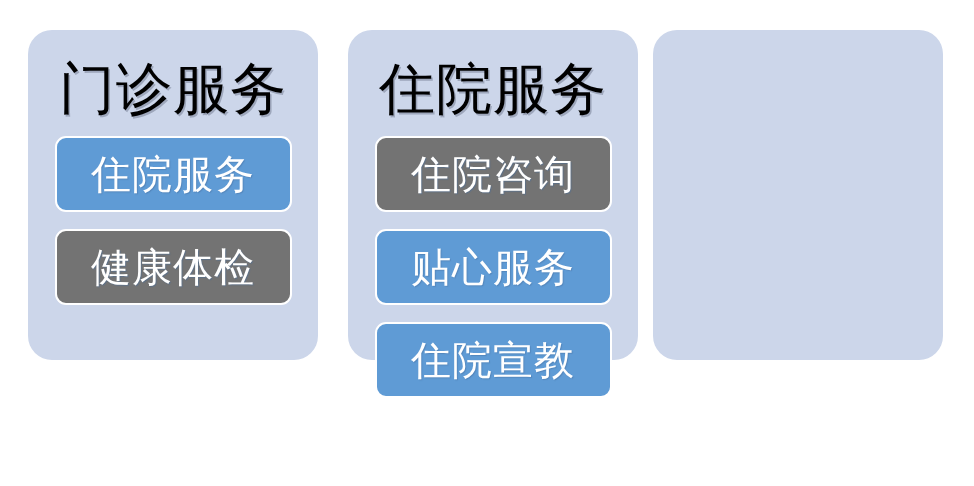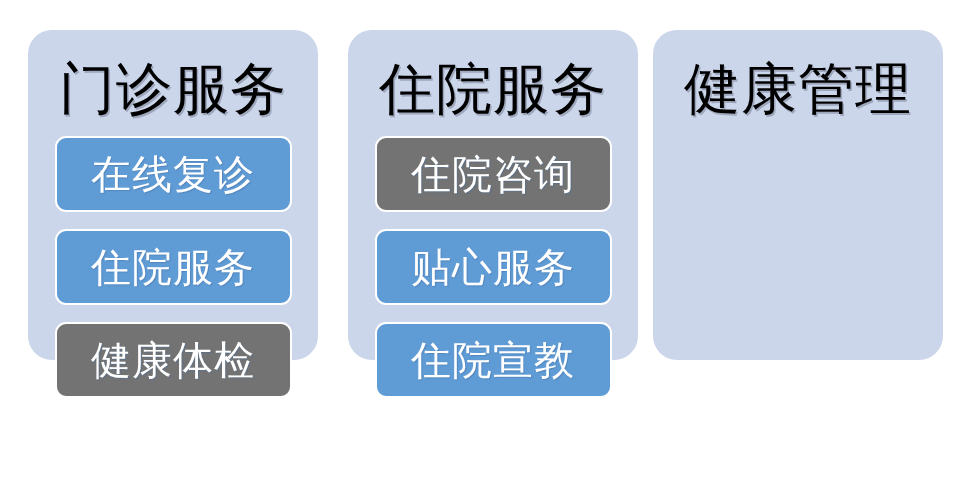--- a/index.html
+++ b/index.html
@@ -84,32 +84,30 @@
   .tone-c { background: #8cb3e0; }
 </style>
 </head>
 <body>
 
 <div id="board">
 
   <div class="panel panel-1">
     <div class="panel-title">门诊服务</div>
     <div class="btn-stack">
-      <div class="svc-btn tone-a">在线复诊</div>
       <div class="svc-btn tone-a">住院服务</div>
       <div class="svc-btn tone-b">健康体检</div>
     </div>
   </div>
 
   <div class="panel panel-2">
     <div class="panel-title">住院服务</div>
     <div class="btn-stack">
       <div class="svc-btn tone-b">住院咨询</div>
       <div class="svc-btn tone-a">贴心服务</div>
       <div class="svc-btn tone-a">住院宣教</div>
     </div>
   </div>
 
   <div class="panel panel-3">
-    <div class="panel-title">健康管理</div>
   </div>
 
 </div>
 
 </body></html>

